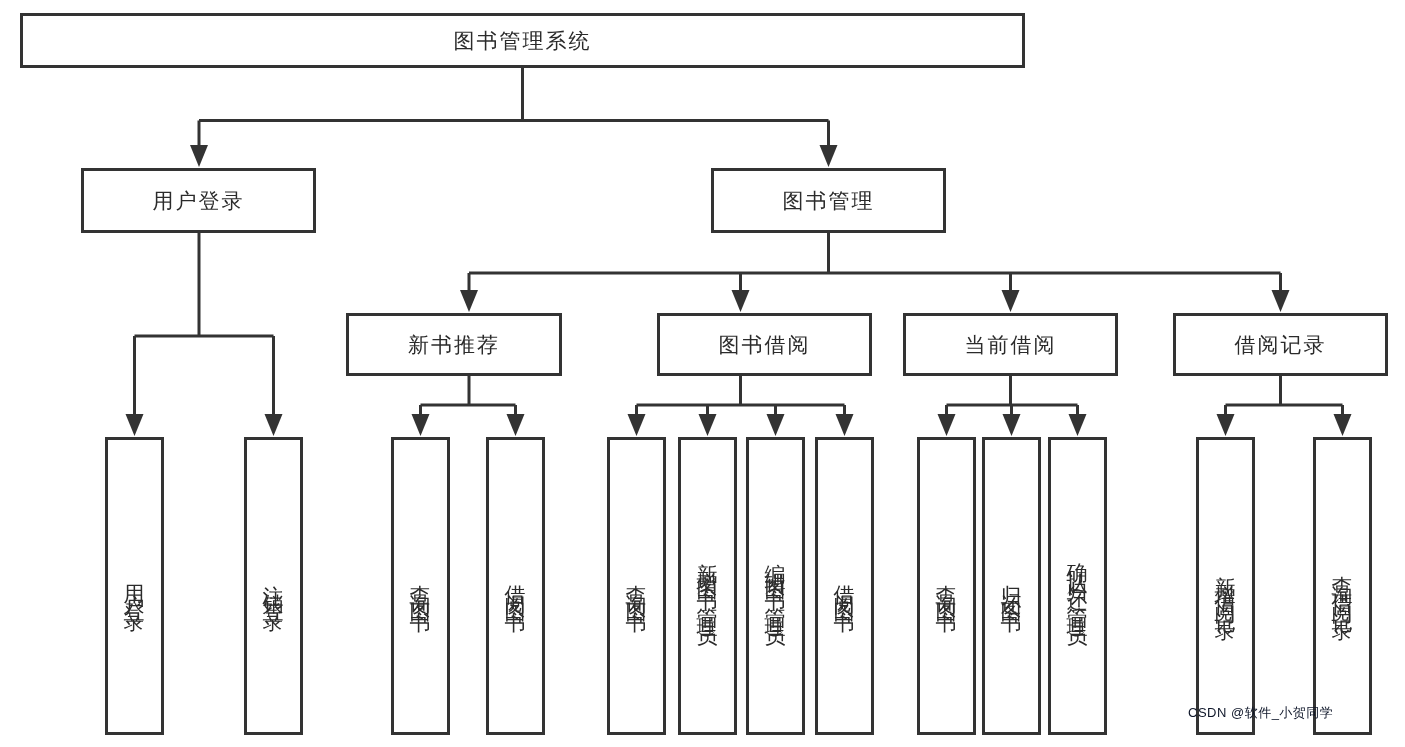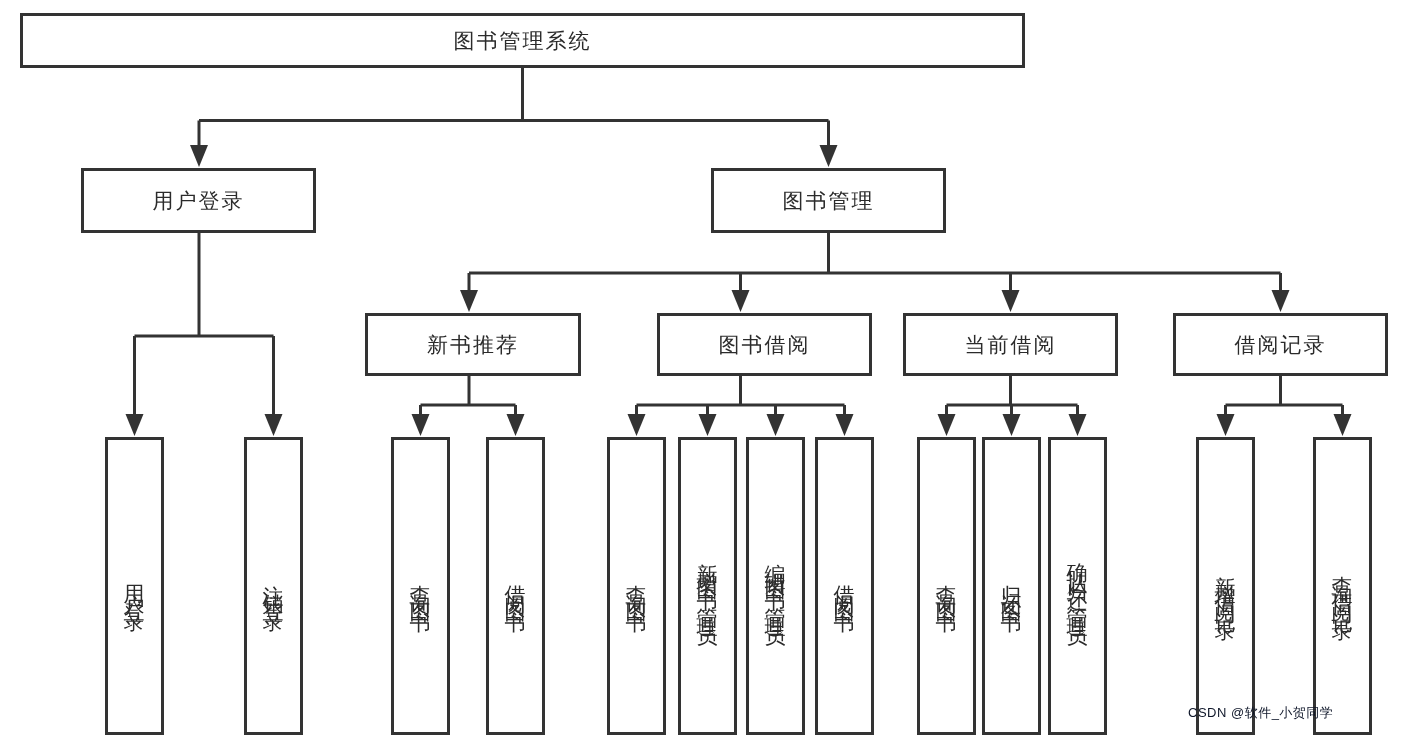--- a/index.html
+++ b/index.html
@@ -108,21 +108,21 @@
     <span class="hlabel">图书管理系统</span>
   </div>
 
   <div class="box l2" style="left:81px;">
     <span class="hlabel">用户登录</span>
   </div>
   <div class="box l2" style="left:711px;font-family:Liberation Mono, monospace;">
     <span class="hlabel">图书管理</span>
   </div>
 
-  <div class="box l3" style="left:365px;width:216px;">
+  <div class="box l3" style="left:346px;width:216px;">
     <span class="hlabel">新书推荐</span>
   </div>
   <div class="box l3" style="left:633px;width:215px;margin-left:24px;">
     <span class="hlabel">图书借阅</span>
   </div>
   <div class="box l3" style="left:903px;width:215px;">
     <span class="hlabel">当前借阅</span>
   </div>
   <div class="box l3" style="left:1173px;width:215px;">
     <span class="hlabel">借阅记录</span>

